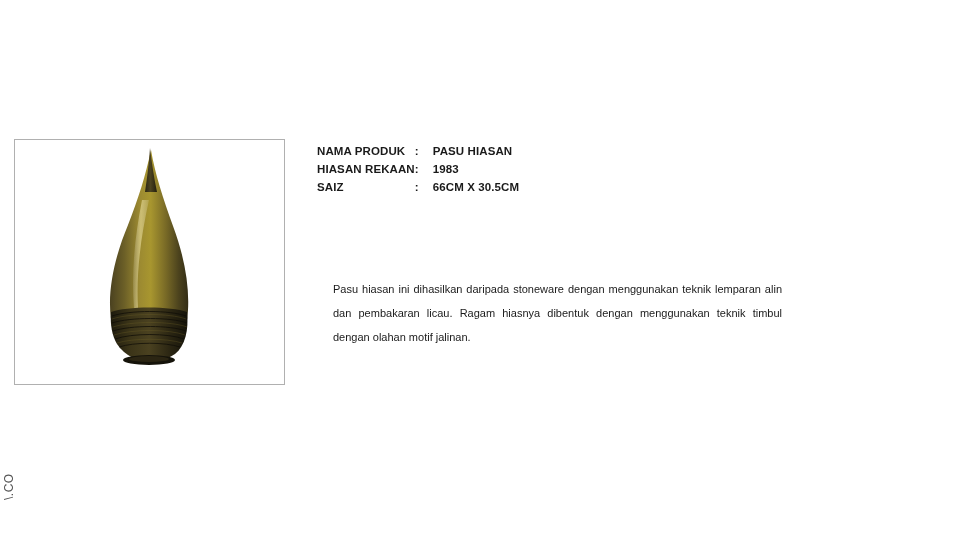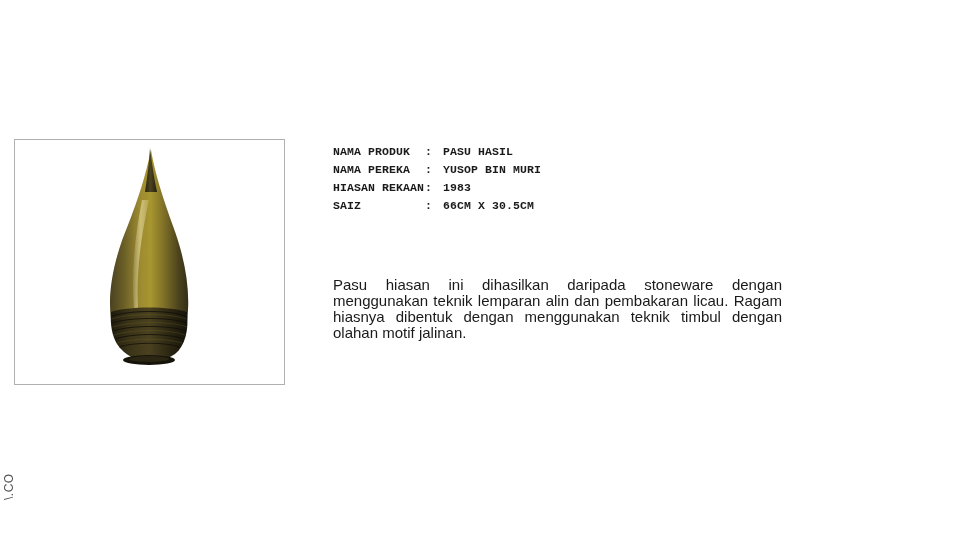--- a/index.html
+++ b/index.html
@@ -31,24 +31,23 @@
     position: absolute;
     left: 0;
     top: 0;
     width: 100%;
     height: 100%;
   }
 
   
   #info-panel {
     position: absolute;
-    left: 333px;
+    left: 317px;
     top: 145px;
     width: 450px;
-    font-family: Liberation Mono, monospace;
   }
   table.spec {
     border-collapse: collapse;
     font-size: 11.5px;
     font-weight: bold;
     color: #1a1a1a;
     letter-spacing: .1px;
   }
   table.spec td {
     padding: 0 0 5px 0;
@@ -59,22 +58,22 @@
   td.label { width: 92px; }
   td.colon { width: 18px; padding-left: 2px; }
   td.value { }
   td.value.italic { font-style: italic; }
 
   #description {
     position: absolute;
     left: 333px;
     top: 277px;
     width: 449px;
-    font-size: 15px;
-    line-height: 16px;
+    font-size: 11px;
+    line-height: 24px;
     color: #1a1a1a;
     text-align: justify;
     text-justify: inter-word;
   }
 
   
   #corner-mark {
     position: absolute;
     left: -2px;
     top: 486px;
@@ -169,26 +168,21 @@
     </svg>
   </div>
 </div>
 
 <div id="info-panel">
   <table class="spec">
     <tbody>
       <tr>
         <td class="label">NAMA PRODUK</td>
         <td class="colon">:</td>
-        <td class="value">PASU HASIL</td>
-      </tr>
-      <tr>
-        <td class="label">NAMA PEREKA</td>
-        <td class="colon">:</td>
-        <td class="value">YUSOP BIN MURI</td>
+        <td class="value">PASU HIASAN</td>
       </tr>
       <tr>
         <td class="label">HIASAN REKAAN</td>
         <td class="colon">:</td>
         <td class="value">1983</td>
       </tr>
       <tr>
         <td class="label">SAIZ</td>
         <td class="colon">:</td>
         <td class="value">66CM X 30.5CM</td>

